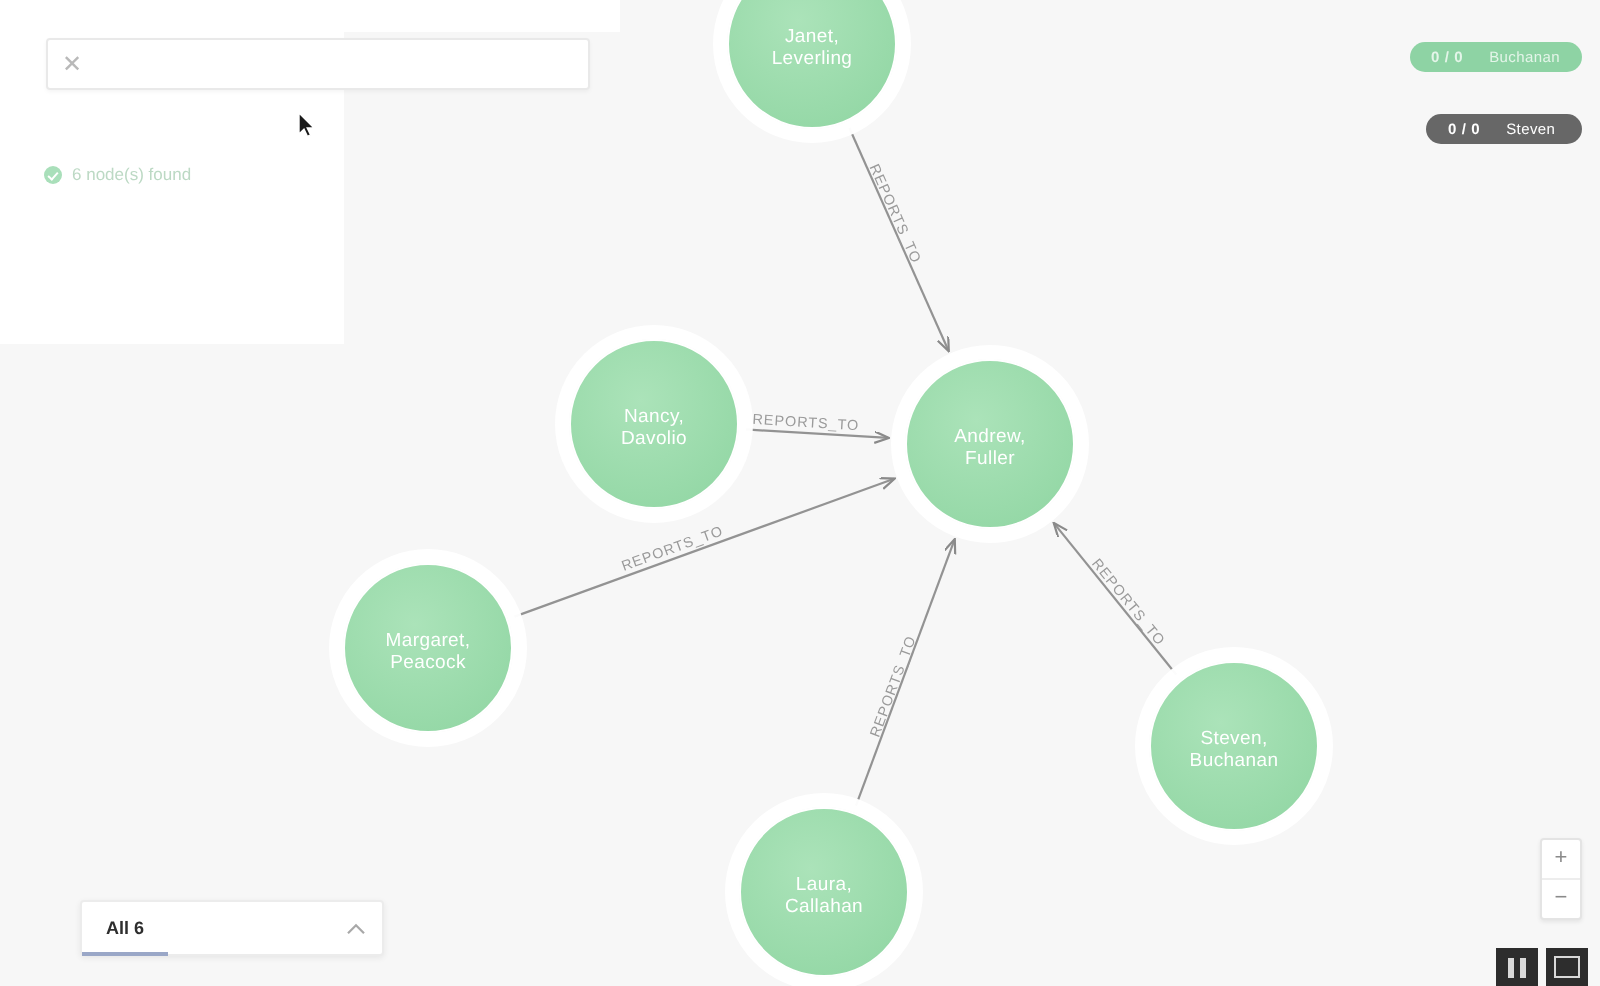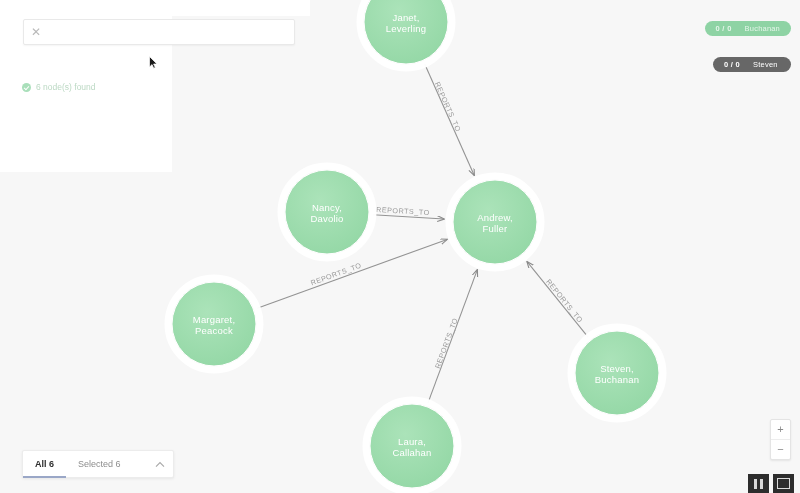--- a/index.html
+++ b/index.html
@@ -182,21 +182,21 @@
     font-size: 7.5px;
     color: #ffffff;
     letter-spacing: 0.2px;
   }
   .legend-pill.employee .legend-count,
   .legend-pill.employee .legend-name { color: #e4f5e9; }
 
   
   #bottom-panel {
     position: absolute;
-    left: 22px;
+    left: 40px;
     bottom: 15px;
     width: 152px;
     height: 28px;
     background: #ffffff;
     border: 1px solid #ececec;
     border-radius: 2px;
     box-shadow: 0 1px 3px rgba(0,0,0,0.07);
     display: flex;
     align-items: stretch;
     box-sizing: border-box;
@@ -386,21 +386,20 @@
       <span class="legend-name">Buchanan</span>
     </div>
     <div class="legend-pill other">
       <span class="legend-count">0 / 0</span>
       <span class="legend-name">Steven</span>
     </div>
   </div>
 
   <div id="bottom-panel">
     <div class="bp-tab active">All 6</div>
-    <div class="bp-tab">Selected 6</div>
     <div id="bp-spacer"></div>
     <div id="bp-collapse">
       <svg width="10" height="7" viewBox="0 0 10 7">
         <path d="M1,5.6 L5,1.6 L9,5.6" fill="none" stroke="#a8a8a8" stroke-width="1.1"></path>
       </svg>
     </div>
   </div>
 
   <div id="zoom-controls">
     <div class="zoom-btn" id="zoom-in">+</div>

